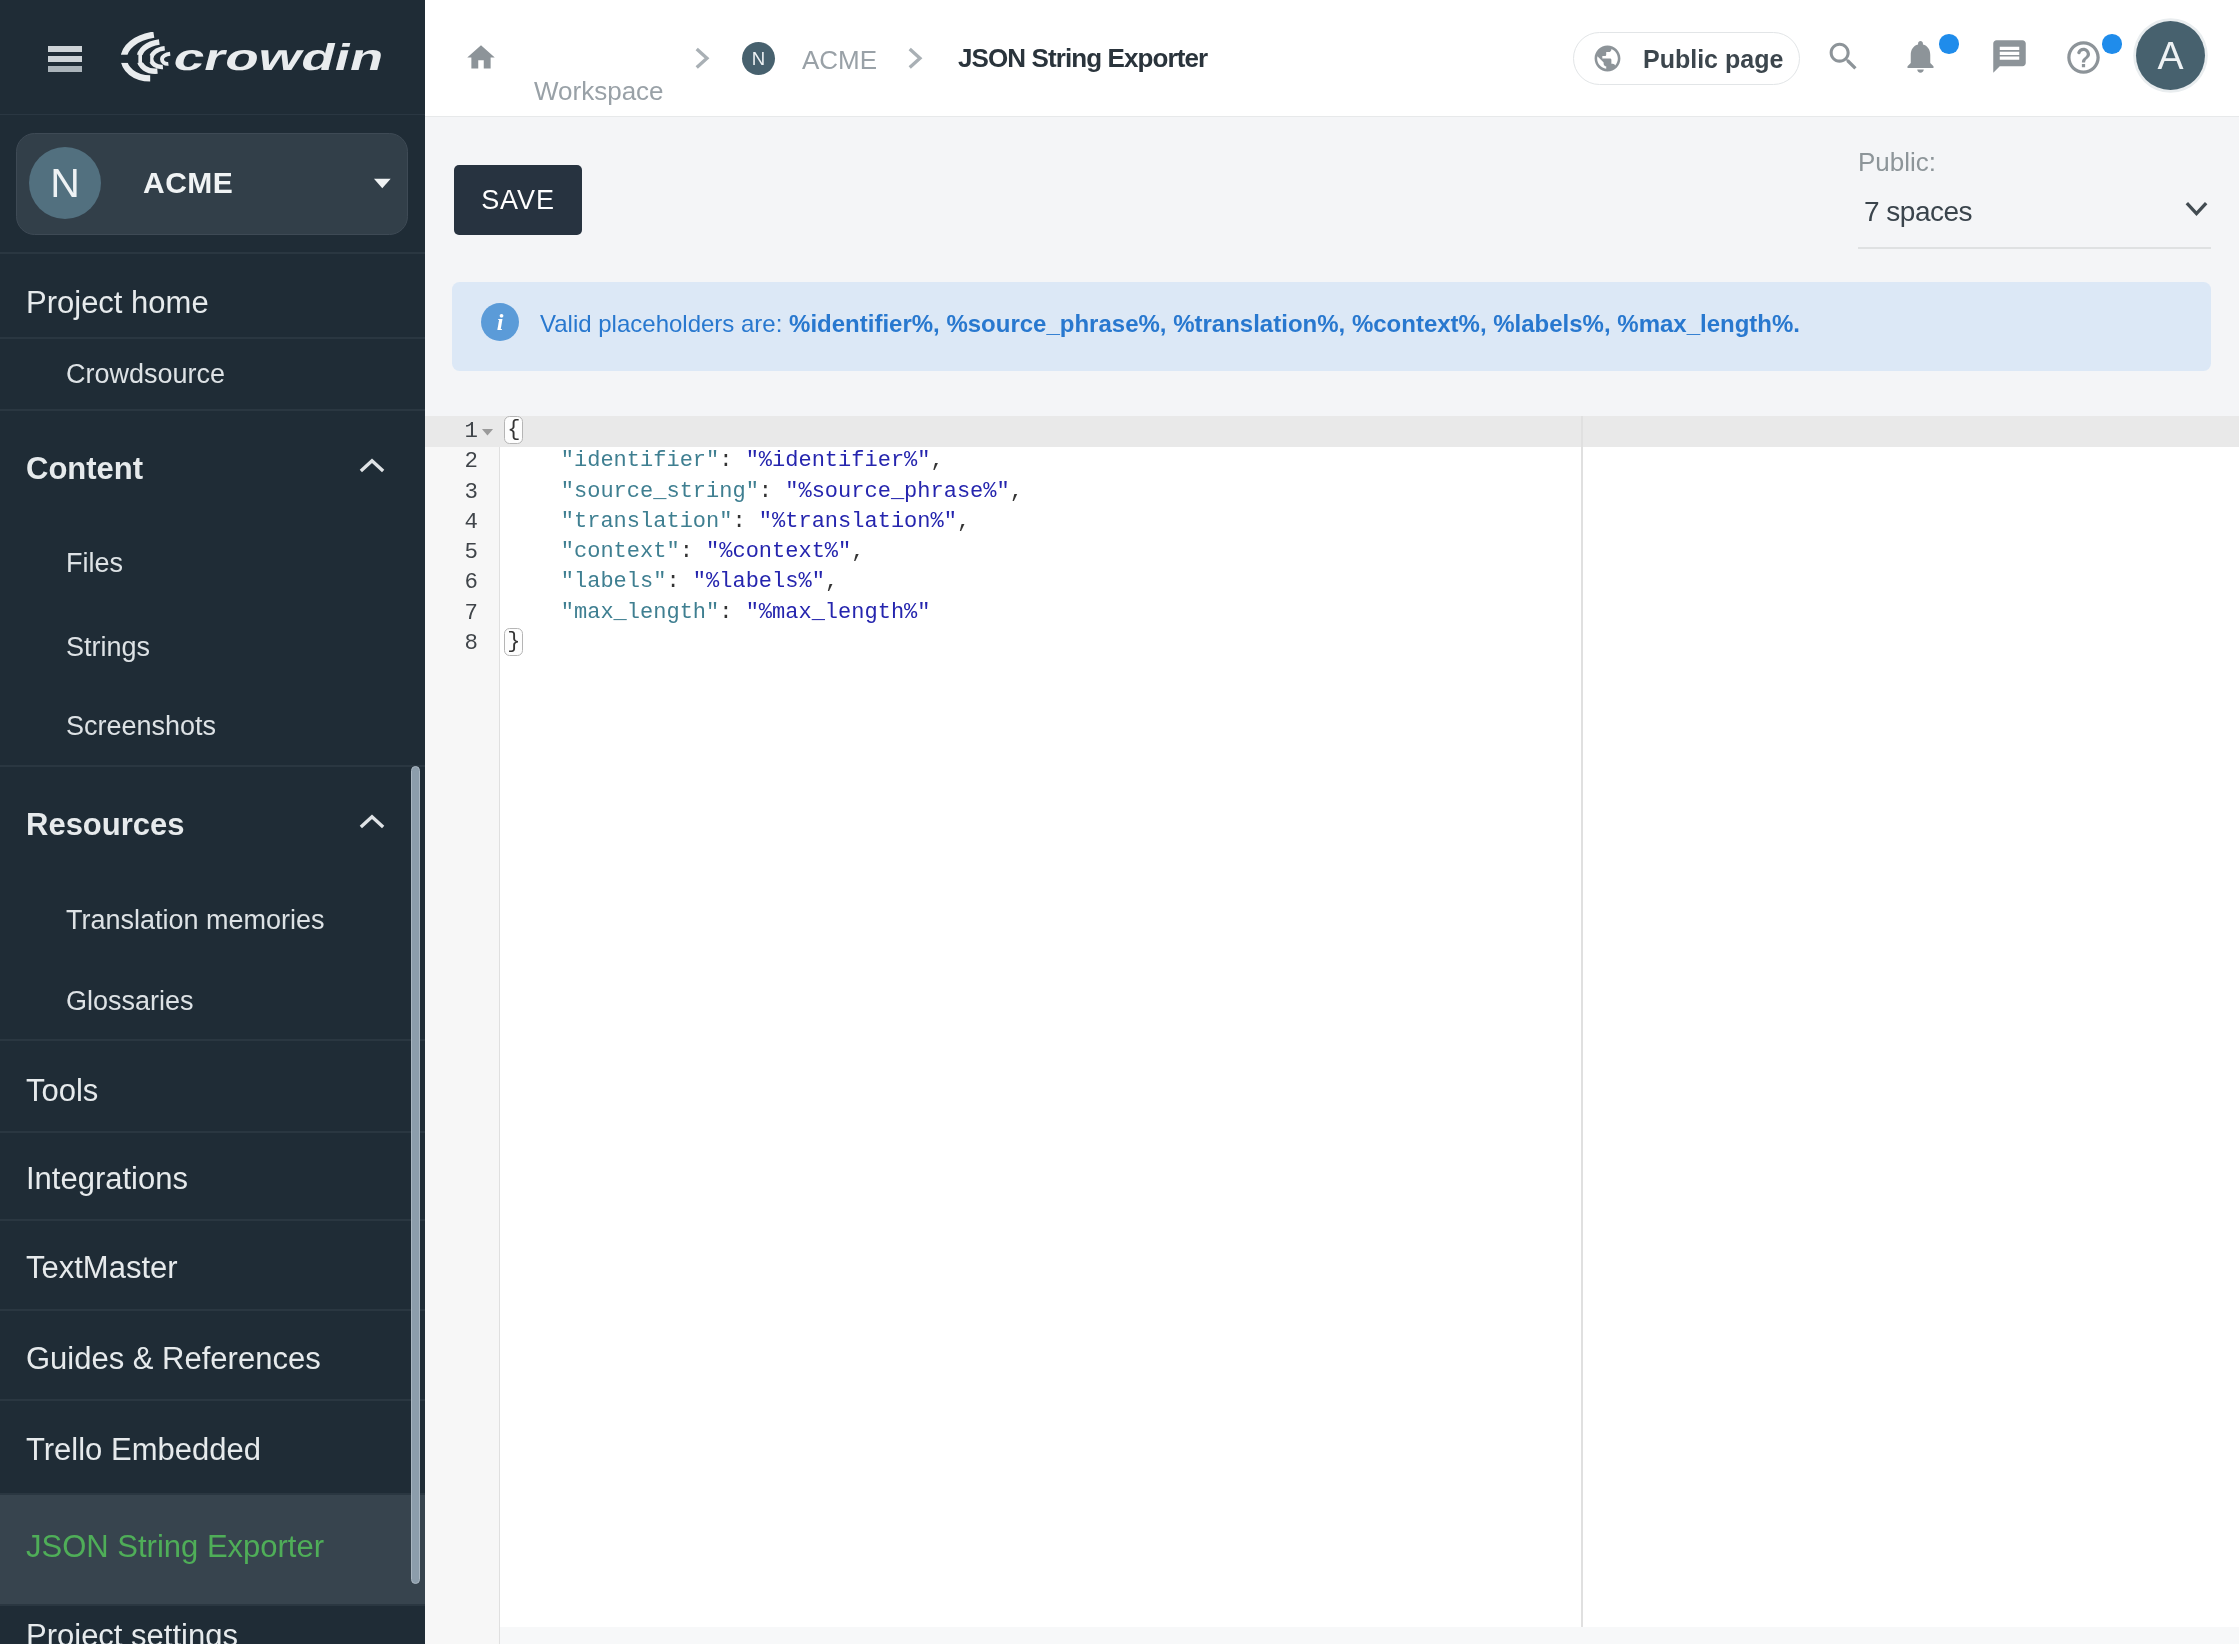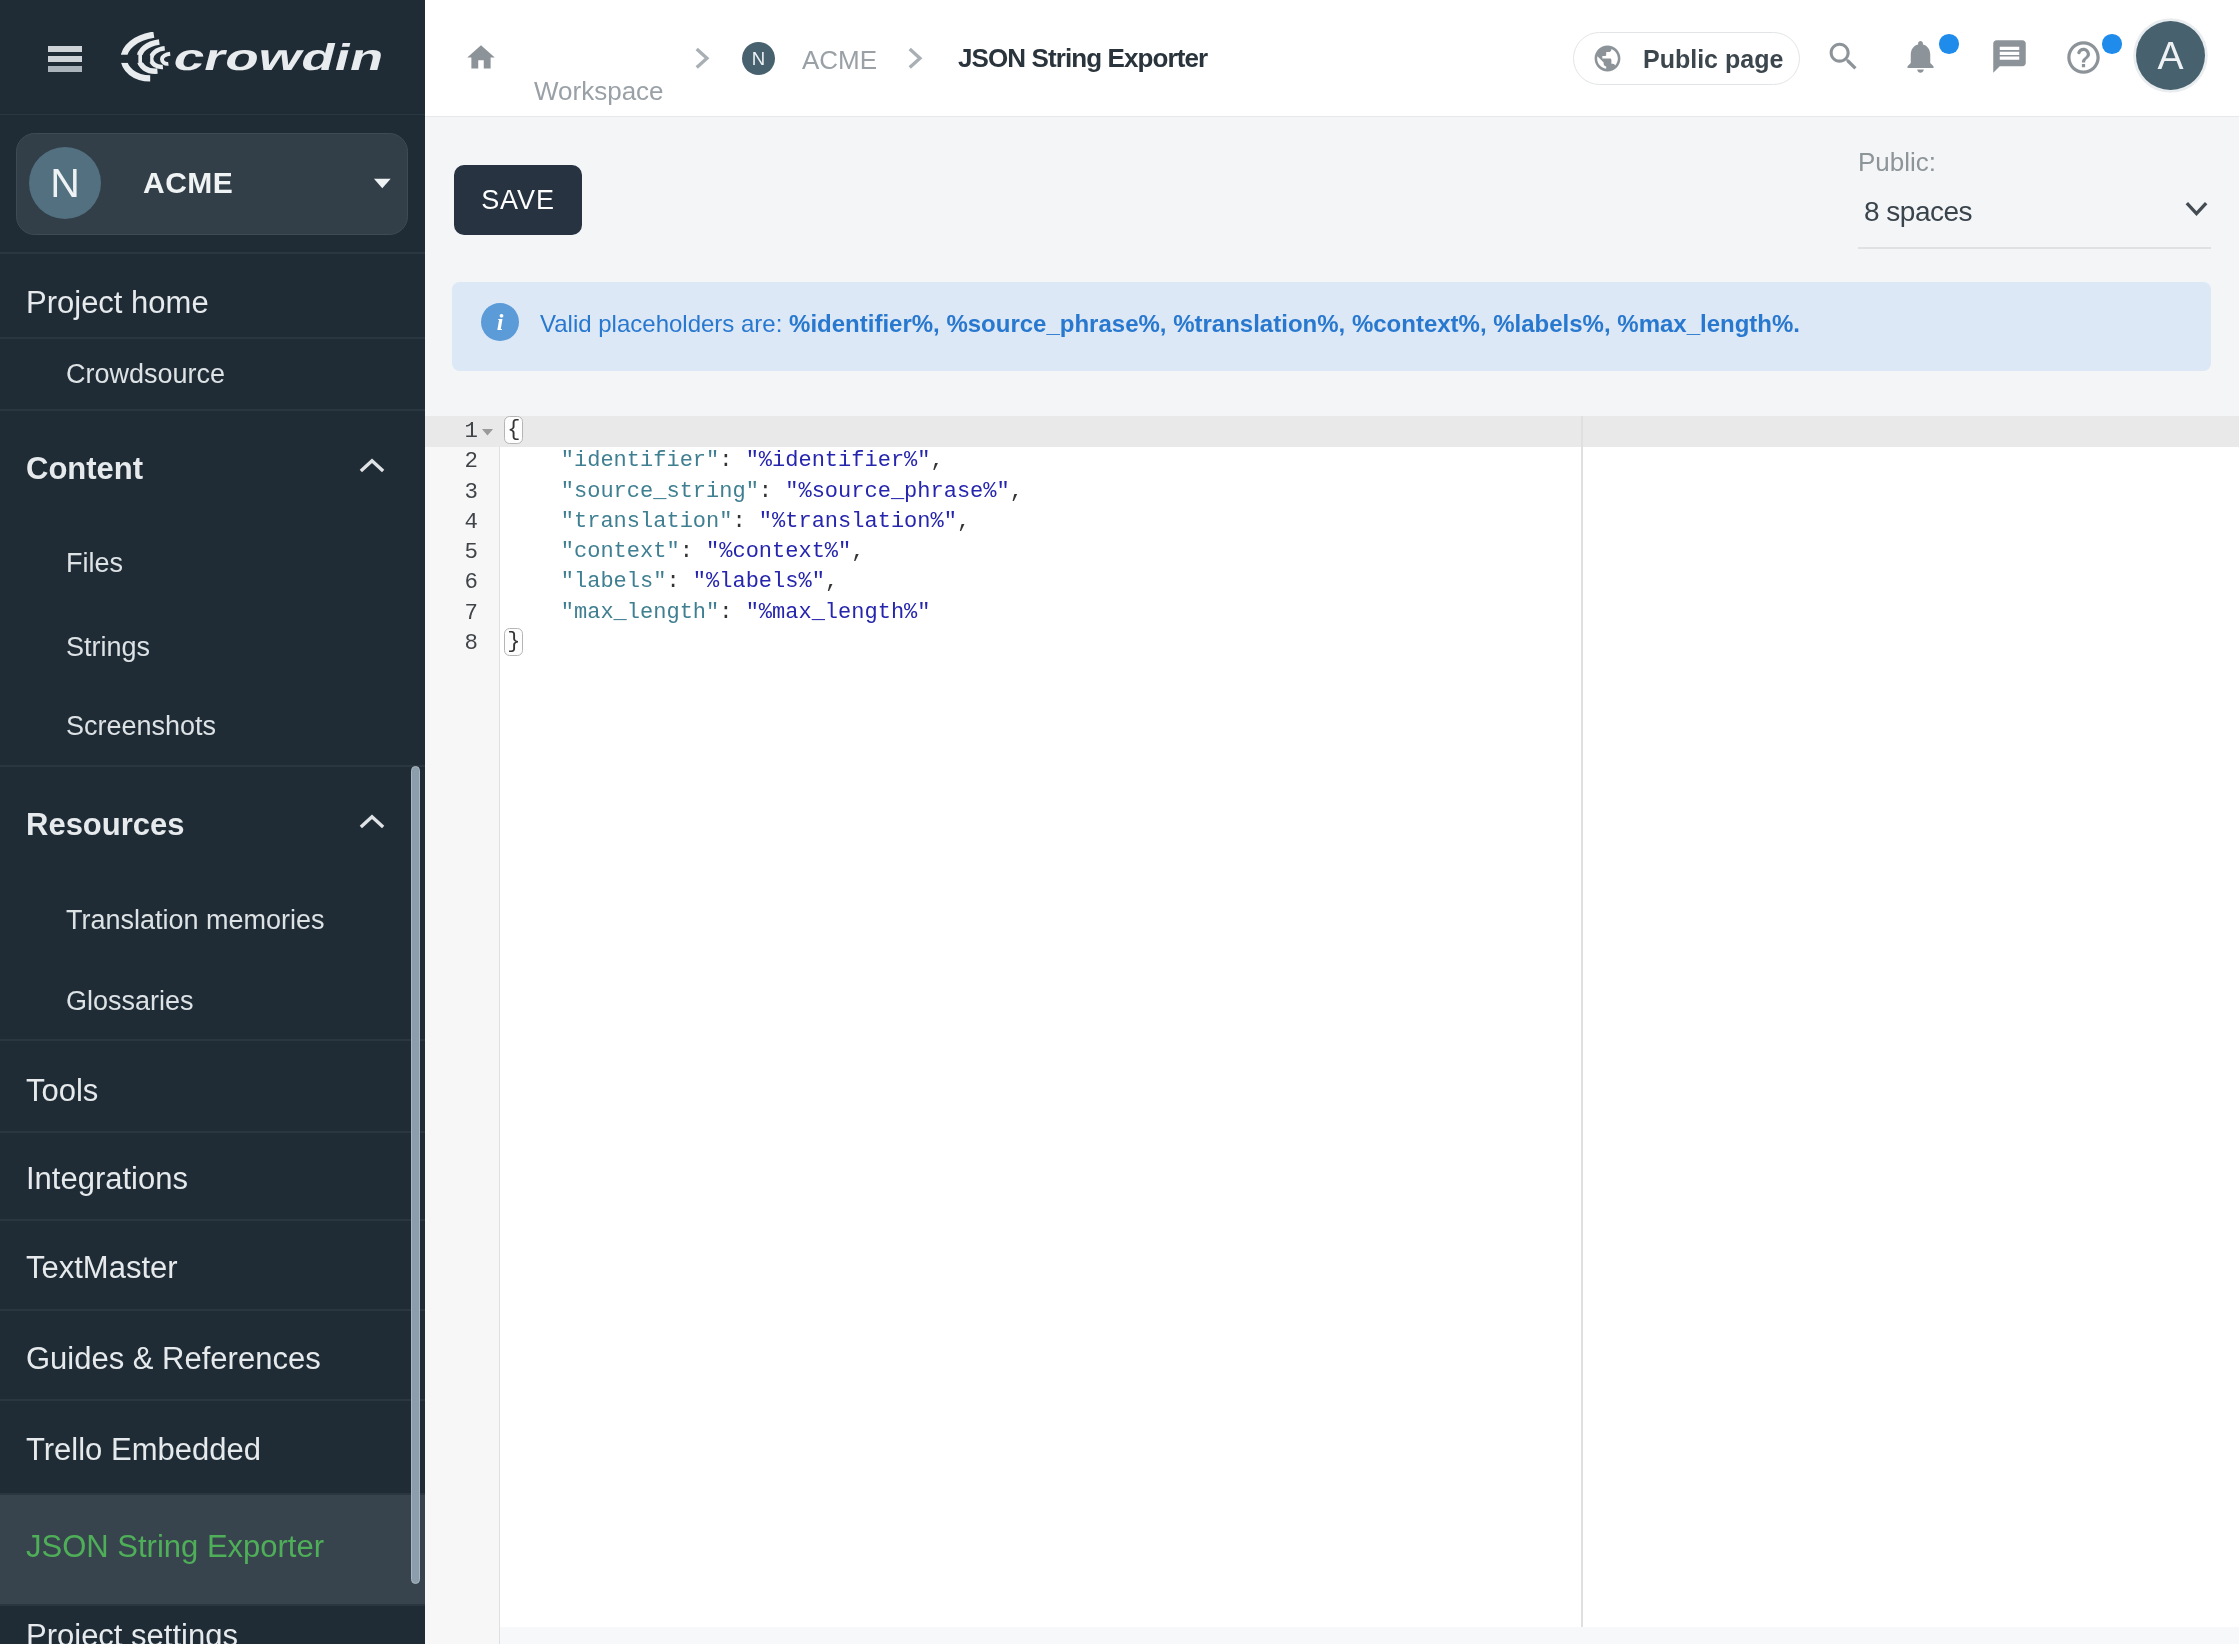--- a/index.html
+++ b/index.html
@@ -15,21 +15,21 @@
   .navsub  { position:absolute; left:66px; color:#dde2e5; font-size:27px; white-space:nowrap; }
   .navhead { font-weight:bold; }
   #acmebox { position:absolute; left:16px; top:133px; width:392px; height:102px; background:#323f49; border:1.9px solid #3e4a55; border-radius:18.6px; }
   #activeitem { position:absolute; left:0; top:1494px; width:425px; height:110px; background:#37444e; }
   #sbscroll { position:absolute; left:411px; top:766px; width:9.3px; height:818px; background:#8c9dab; border:1.9px solid #a9b6c1; border-radius:5.6px; }
 
   
   #topbar { position:absolute; left:425px; top:0; width:1814px; height:117px; background:#ffffff; border-bottom:1.9px solid #e7e9ea; }
 
   
-  #savebtn { position:absolute; left:454px; top:165px; width:128px; height:70px; background:#273340; border-radius:10px; color:#ffffff; font-size:27px; letter-spacing:0.9px; text-align:center; line-height:70px; }
+  #savebtn { position:absolute; left:454px; top:165px; width:128px; height:70px; background:#273340; border-radius:5px; color:#ffffff; font-size:27px; letter-spacing:0.9px; text-align:center; line-height:70px; }
   #banner { position:absolute; left:452px; top:282px; width:1759px; height:89px; background:#dce8f6; border-radius:7.5px; color:#2878cf; font-size:24px; }
 
   
   #editor { position:absolute; left:425px; top:416px; width:1814px; height:1229px; background:#ffffff; }
   #gutter { position:absolute; left:0; top:0; width:75px; height:1229px; background:#f7f7f7; border-right:0.9px solid #e0e0e0; }
   #ruler { position:absolute; left:1156px; top:0; width:1.9px; height:1229px; background:#e0e0e0; }
   #activeline { position:absolute; left:0; top:0; width:1814px; height:31px; background:#e9e9e9; }
   .lnum { position:absolute; width:53px; text-align:right; font-family:"Liberation Mono",monospace; font-size:22.4px; color:#40454a; line-height:30px; }
   .cline { position:absolute; left:83px; font-family:"Liberation Mono",monospace; font-size:22px; line-height:30px; white-space:pre; color:#333; }
   .k { color:#3f7f91; }
@@ -142,21 +142,21 @@
 
 <svg class="abs" style="left:2064px; top:38px;" width="39" height="39" viewBox="0 0 24 24">
     <path fill="#8d9499" d="M12 2C6.48 2 2 6.48 2 12s4.48 10 10 10 10-4.48 10-10S17.52 2 12 2zm0 18c-4.41 0-8-3.59-8-8s3.59-8 8-8 8 3.59 8 8-3.59 8-8 8zm-1-4h2v2h-2zm1.61-9.96c-2.06-.3-3.88.97-4.43 2.79-.18.58.26 1.17.87 1.17h.2c.41 0 .74-.29.88-.67.32-.89 1.27-1.5 2.3-1.28.95.2 1.65 1.13 1.57 2.1-.1 1.34-1.62 1.63-2.45 2.88 0 .01-.01.01-.01.02-.01.02-.02.03-.03.05-.09.15-.18.32-.25.5-.01.03-.03.05-.04.08-.01.02-.01.04-.02.07-.12.34-.2.75-.2 1.25h2c0-.42.11-.77.28-1.07.02-.03.03-.06.05-.09.08-.14.18-.27.28-.39.01-.01.02-.03.03-.04.1-.12.21-.23.33-.34.96-.91 2.26-1.65 1.99-3.56-.24-1.74-1.61-3.21-3.35-3.47z"></path>
   </svg>
 <div class="abs" style="left:2102px; top:34px; width:19.6px; height:19.6px; border-radius:50%; background:#1f8ceb;"></div>
 
 <div class="abs" style="left:2136px; top:20.5px; width:69px; height:69px; border-radius:50%; box-shadow:0 0 0 2.8px #e9edef; background:#47616e; color:#eef2f4; font-size:39px; text-align:center; line-height:69px;">A</div>
 
 <div id="savebtn">SAVE</div>
 <div class="abs" style="left:1858px; top:147px; color:#8d9599; font-size:26px;">Public:</div>
-<div class="abs" style="left:1864px; top:196px; color:#3a444c; font-size:28px; letter-spacing:-0.5px;">8 spaces</div>
+<div class="abs" style="left:1864px; top:196px; color:#3a444c; font-size:28px; letter-spacing:-0.5px;">7 spaces</div>
 <div class="abs" style="left:1858px; top:247px; width:353px; height:1.9px; background:#dfe1e2;"></div>
 <div id="banner">
   <div class="abs" style="left:29px; top:20.5px; width:38px; height:38px; border-radius:50%; background:#5b9bd8; color:#ffffff; font-size:24px; font-weight:bold; text-align:center; line-height:38px; font-family:'Liberation Serif',serif; font-style:italic;">i</div>
   <div class="abs" style="left:88px; top:28px; white-space:nowrap;">Valid placeholders are: <b>%identifier%, %source_phrase%, %translation%, %context%, %labels%, %max_length%.</b></div>
 </div>
 <svg class="abs" style="left:2185px; top:201px;" width="23" height="16" viewBox="0 0 25 17">
     <path d="M2 2 L12.5 13.5 L23 2" fill="none" stroke="#434c52" stroke-width="3.6"></path>
   </svg>
 
 <div id="editor">

